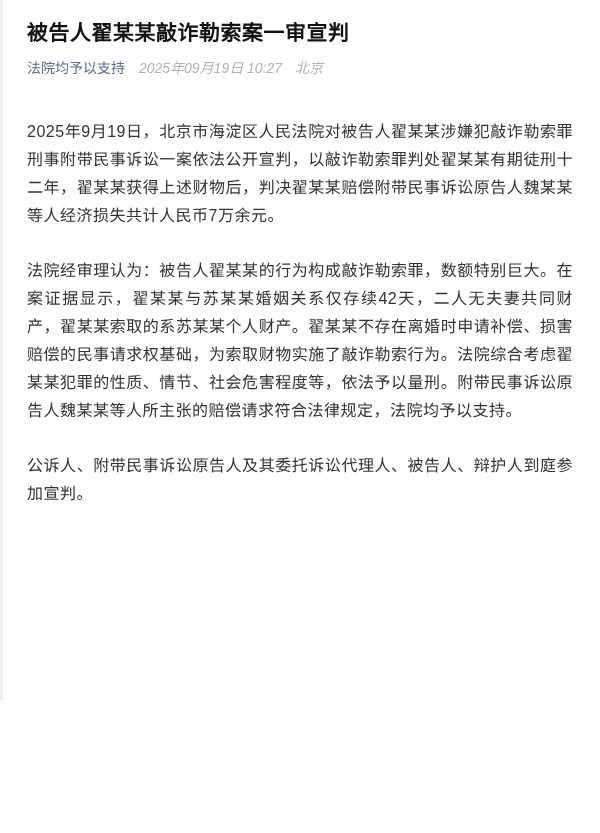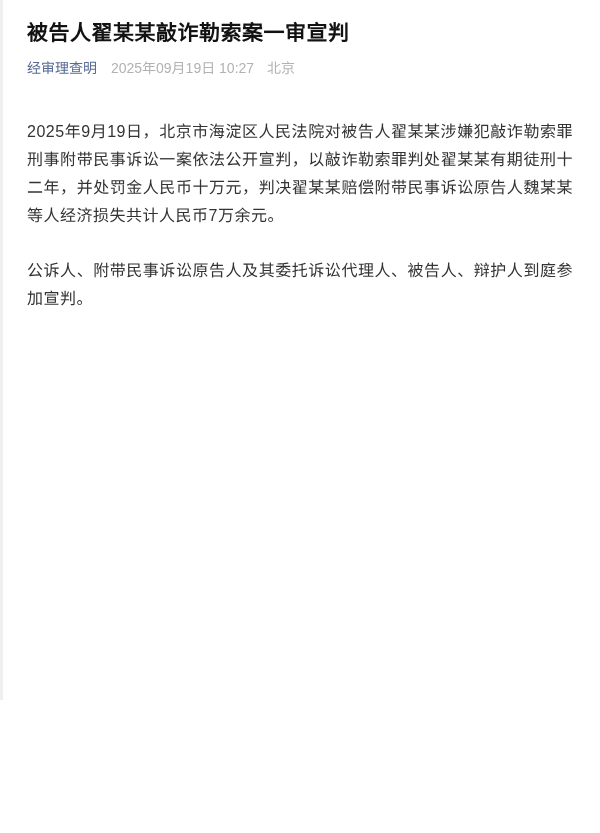--- a/index.html
+++ b/index.html
@@ -49,20 +49,21 @@
     font-weight: 500;
     margin-right: 10px;
     cursor: pointer;
     text-decoration: none;
   }
 
   .publish-date,
   .publish-location {
     color: #b2b2b2;
     font-weight: 400;
+    font-style: italic;
   }
 
   .publish-date { margin-right: 9px; }
 
   .article-body {
     margin-top: 40px;
   }
 
   .article-body p {
     font-size: 16px;
@@ -80,24 +81,25 @@
 <body>
 
 <div class="page">
   <div class="edge-strip"></div>
 
   <div class="article">
 
     <h1 class="article-title">被告人翟某某敲诈勒索案一审宣判</h1>
 
     <div class="byline">
-      <a class="account-name">经审理查明</a>
+      <a class="account-name">法院均予以支持</a>
       <span class="publish-date">2025年09月19日 10:27</span>
       <span class="publish-location">北京</span>
     </div>
 
     <div class="article-body">
-      <p>2025年9月19日，北京市海淀区人民法院对被告人翟某某涉嫌犯敲诈勒索罪刑事附带民事诉讼一案依法公开宣判，以敲诈勒索罪判处翟某某有期徒刑十二年，并处罚金人民币十万元，判决翟某某赔偿附带民事诉讼原告人魏某某等人经济损失共计人民币7万余元。</p>
+      <p>2025年9月19日，北京市海淀区人民法院对被告人翟某某涉嫌犯敲诈勒索罪刑事附带民事诉讼一案依法公开宣判，以敲诈勒索罪判处翟某某有期徒刑十二年，翟某某获得上述财物后，判决翟某某赔偿附带民事诉讼原告人魏某某等人经济损失共计人民币7万余元。</p>
+      <p>法院经审理认为：被告人翟某某的行为构成敲诈勒索罪，数额特别巨大。在案证据显示，翟某某与苏某某婚姻关系仅存续42天，二人无夫妻共同财产，翟某某索取的系苏某某个人财产。翟某某不存在离婚时申请补偿、损害赔偿的民事请求权基础，为索取财物实施了敲诈勒索行为。法院综合考虑翟某某犯罪的性质、情节、社会危害程度等，依法予以量刑。附带民事诉讼原告人魏某某等人所主张的赔偿请求符合法律规定，法院均予以支持。</p>
       <p>公诉人、附带民事诉讼原告人及其委托诉讼代理人、被告人、辩护人到庭参加宣判。</p>
     </div>
 
   </div>
 </div>
 
 </body></html>

